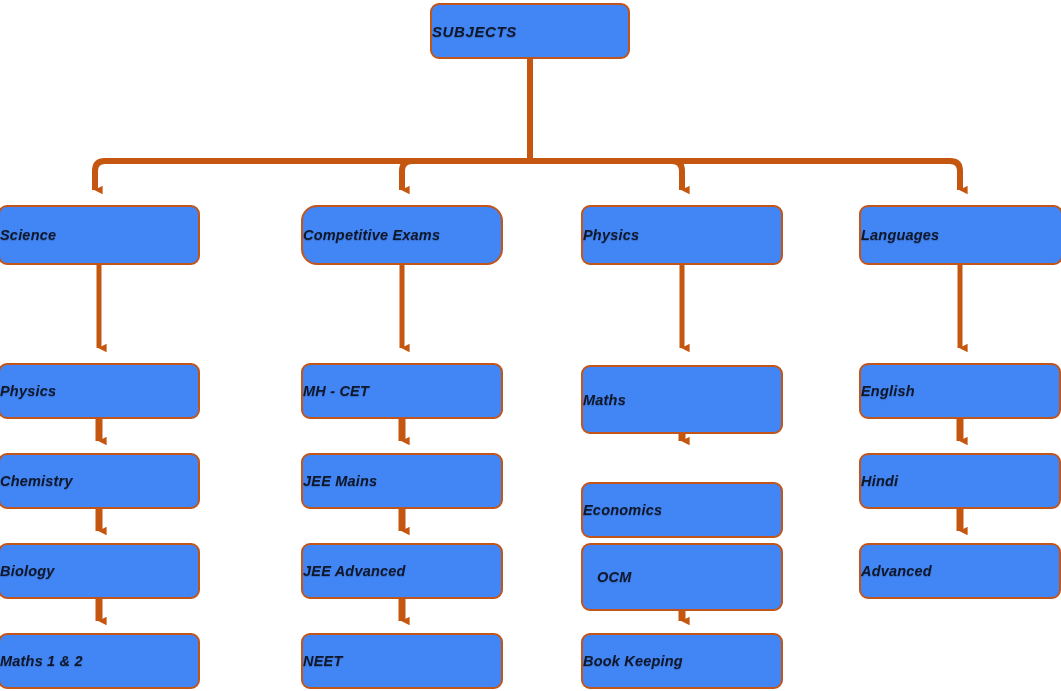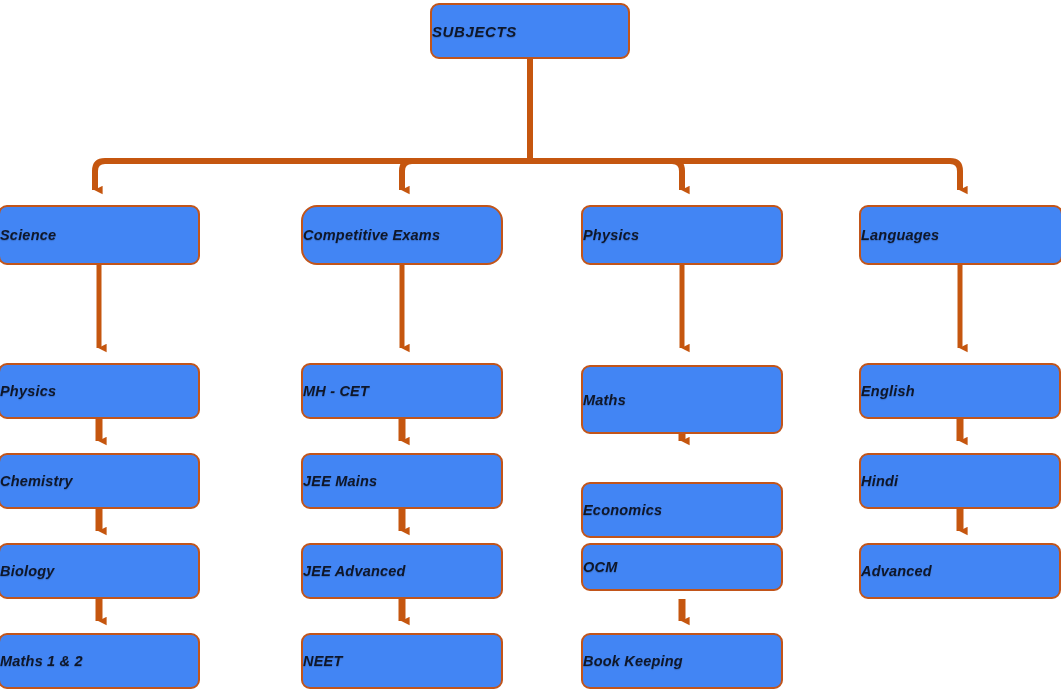--- a/index.html
+++ b/index.html
@@ -133,21 +133,21 @@
   <div class="node" style="left:301px; top:543px; width:202px; height:56px;">
     <span class="node-label">JEE Advanced</span>
   </div>
 
   <div class="node" style="left:581px; top:353px; width:202px; height:69px;margin-top:12px;">
     <span class="node-label">Maths</span>
   </div>
   <div class="node" style="left:581px; top:453px; width:202px; height:56px;margin-top:29px;">
     <span class="node-label">Economics</span>
   </div>
-  <div class="node" style="left:581px; top:543px; width:202px; height:48px;">
+  <div class="node" style="left:581px; top:543px; width:202px; height:68px;padding-left:14px;">
     <span class="node-label">OCM</span>
   </div>
   <div class="node" style="left:581px; top:633px; width:202px; height:56px;">
     <span class="node-label">Book Keeping</span>
   </div>
 
   <div class="node" style="left:859px; top:363px; width:202px; height:56px;">
     <span class="node-label">English</span>
   </div>
   <div class="node" style="left:859px; top:453px; width:202px; height:56px;">

